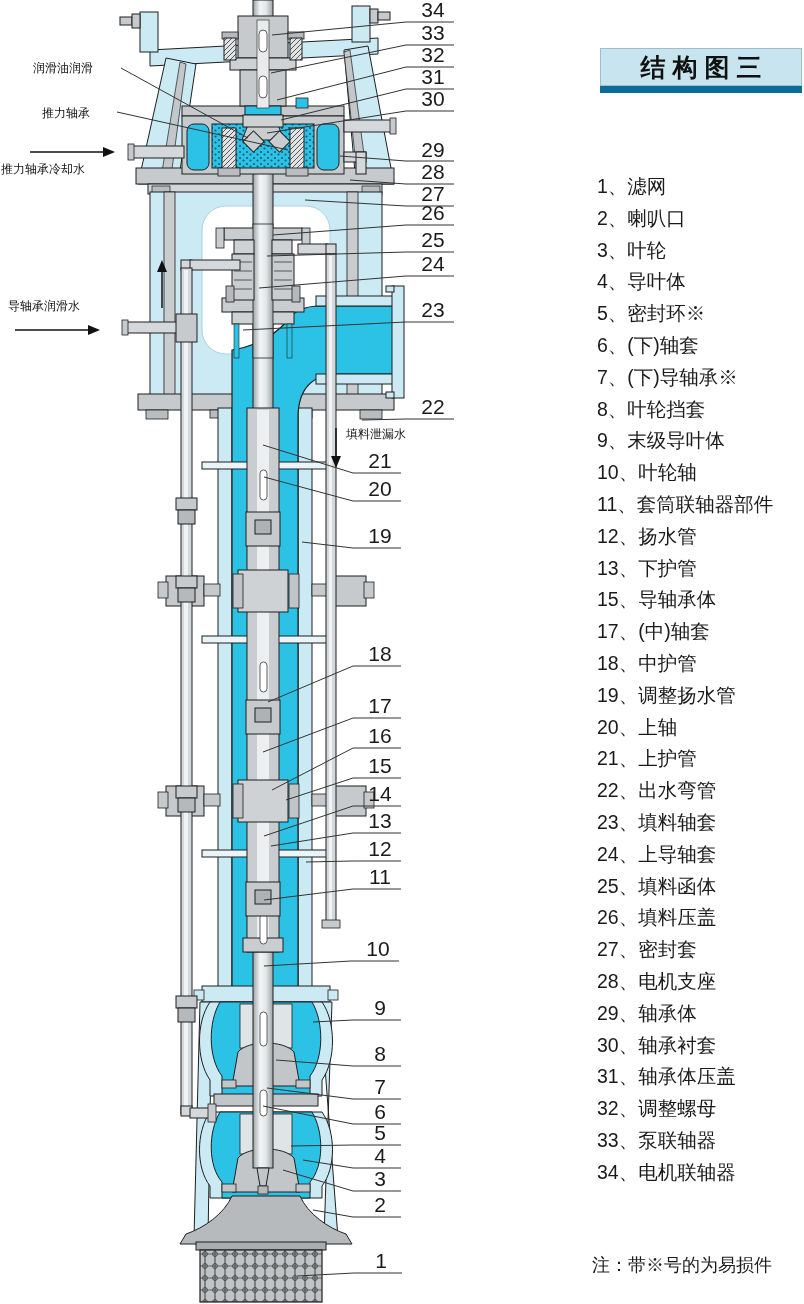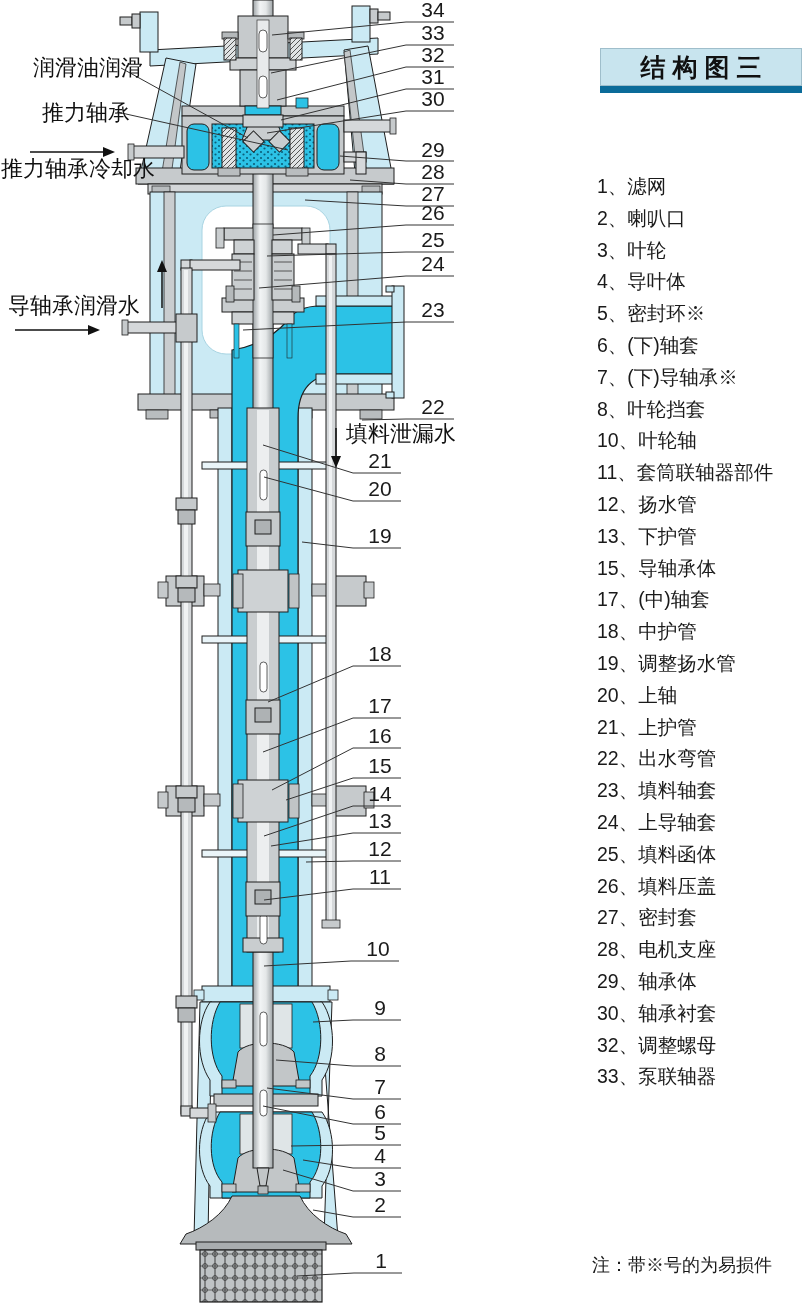--- a/index.html
+++ b/index.html
@@ -6,21 +6,21 @@
   body{
     width:804px;height:1304px;position:relative;background:#ffffff;
     font-family:"Liberation Sans",sans-serif;color:#1a1a1a;overflow:hidden;
   }
   #diagram-svg{position:absolute;left:0;top:0;}
   .callout{
     position:absolute;width:36px;text-align:center;
     font-size:21px;line-height:24px;color:#1a1a1a;
   }
   .left-label{
-    position:absolute;font-size:22px;line-height:22px;color:#111;white-space:nowrap;
+    position:absolute;font-size:12px;line-height:22px;color:#111;white-space:nowrap;
   }
   .title-box{
     position:absolute;left:600px;top:48px;width:202px;height:38px;
     background:var(--title_bg,#c8e4ee);border:1px solid #9fbecb;box-sizing:border-box;
     display:flex;align-items:center;justify-content:center;
     font-size:25px;font-weight:bold;letter-spacing:7px;color:#101010;
     padding-left:7px;
   }
   .title-bar{
     position:absolute;left:600px;top:86px;width:202px;height:7px;
@@ -398,36 +398,39 @@
 <div class="parts-list">
 
 <div class="part-item">1、滤网</div>
     <div class="part-item">2、喇叭口</div>
     <div class="part-item">3、叶轮</div>
     <div class="part-item">4、导叶体</div>
     <div class="part-item">5、密封环※</div>
     <div class="part-item">6、(下)轴套</div>
     <div class="part-item">7、(下)导轴承※</div>
     <div class="part-item">8、叶轮挡套</div>
+    <div class="part-item">9、末级导叶体</div>
     <div class="part-item">10、叶轮轴</div>
     <div class="part-item">11、套筒联轴器部件</div>
     <div class="part-item">12、扬水管</div>
     <div class="part-item">13、下护管</div>
     <div class="part-item">15、导轴承体</div>
     <div class="part-item">17、(中)轴套</div>
     <div class="part-item">18、中护管</div>
     <div class="part-item">19、调整扬水管</div>
     <div class="part-item">20、上轴</div>
     <div class="part-item">21、上护管</div>
     <div class="part-item">22、出水弯管</div>
     <div class="part-item">23、填料轴套</div>
     <div class="part-item">24、上导轴套</div>
     <div class="part-item">25、填料函体</div>
     <div class="part-item">26、填料压盖</div>
     <div class="part-item">27、密封套</div>
     <div class="part-item">28、电机支座</div>
     <div class="part-item">29、轴承体</div>
     <div class="part-item">30、轴承衬套</div>
+    <div class="part-item">31、轴承体压盖</div>
     <div class="part-item">32、调整螺母</div>
     <div class="part-item">33、泵联轴器</div>
+    <div class="part-item">34、电机联轴器</div>
   </div>
 
 <div class="note">注：带※号的为易损件</div>
 
 </body></html>

